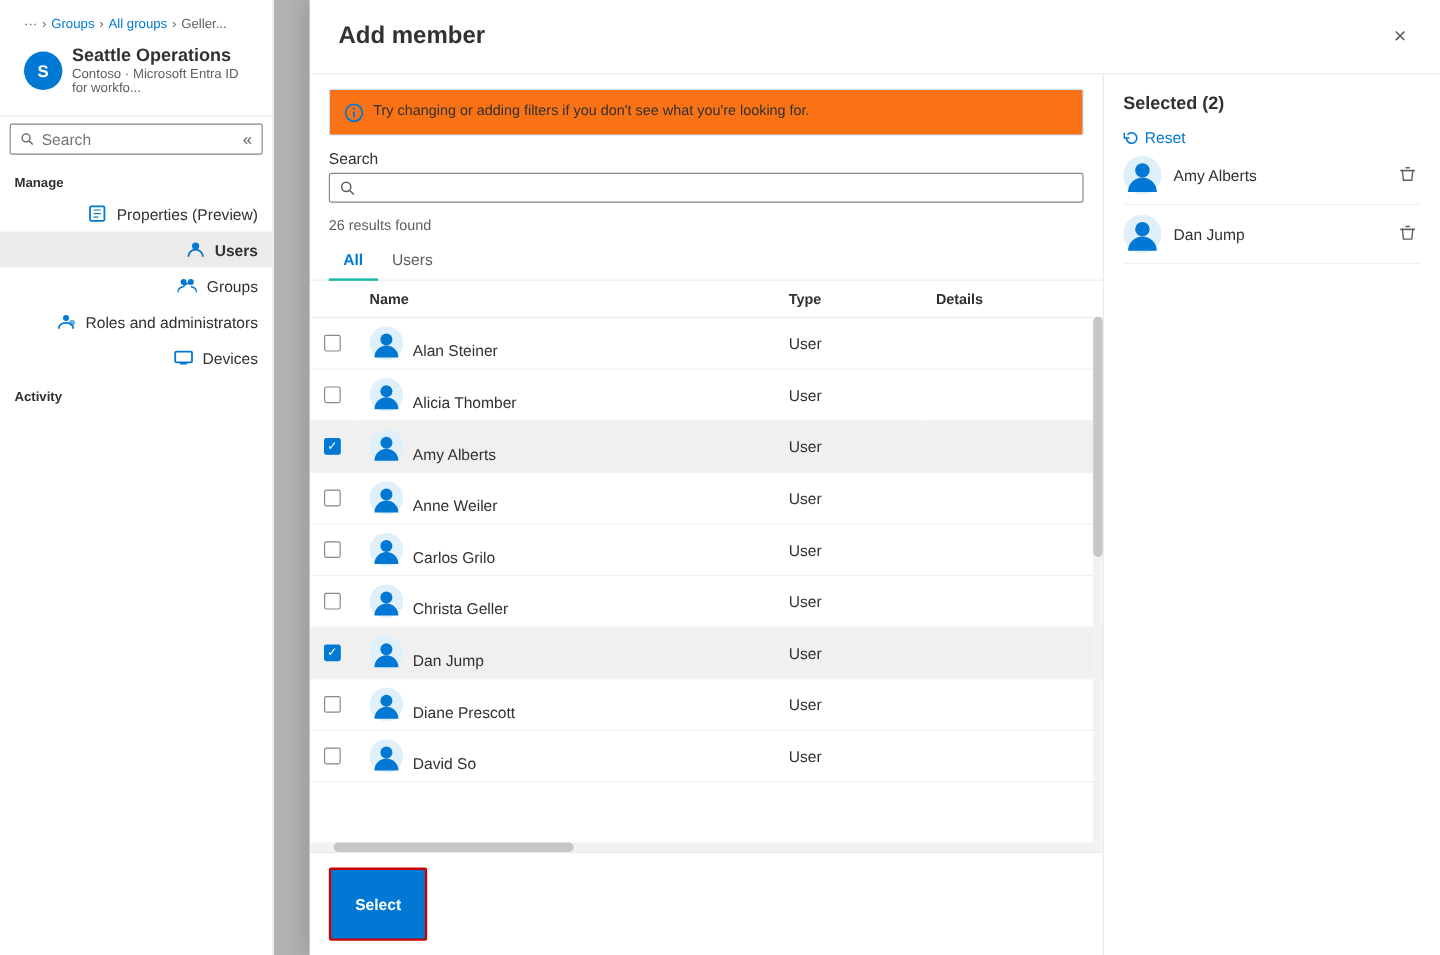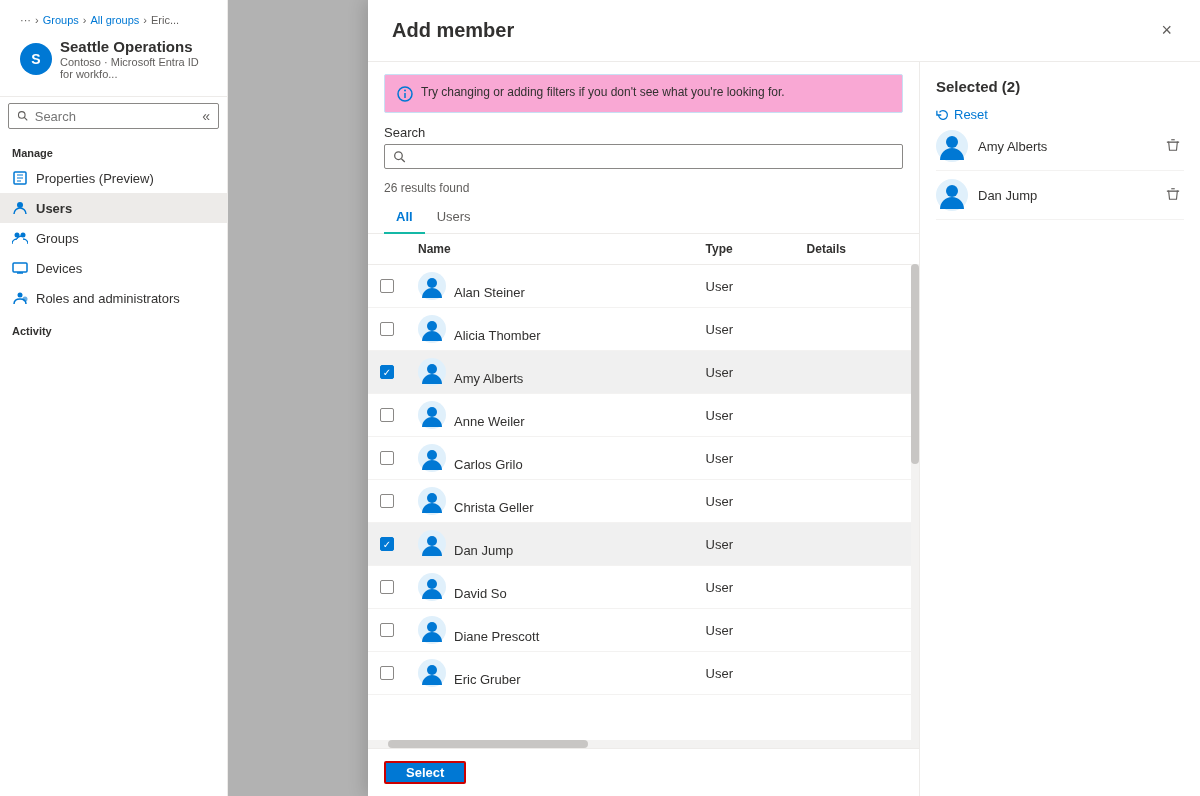--- a/index.html
+++ b/index.html
@@ -11,38 +11,38 @@
     .breadcrumb-row { display: flex; align-items: center; gap: 4px; font-size: 11px; color: #0078d4; padding: 6px 0 4px 8px; }
     .breadcrumb-row span { color: #605e5c; }
     .org-title { display: flex; align-items: center; gap: 8px; padding: 8px; }
     .org-avatar { width: 32px; height: 32px; border-radius: 50%; background: #0078d4; display: flex; align-items: center; justify-content: center; color: #fff; font-size: 14px; font-weight: bold; flex-shrink: 0; }
     .org-name { font-size: 15px; font-weight: 600; color: #323130; line-height: 1.2; }
     .org-sub { font-size: 11px; color: #605e5c; }
     .search-box { margin: 6px 8px; display: flex; align-items: center; border: 1px solid #8a8886; border-radius: 2px; padding: 4px 8px; gap: 6px; background: #fff; }
     .search-box input { border: none; outline: none; font-size: 13px; color: #323130; width: 100%; background: transparent; }
     .collapse-btn { margin-left: auto; cursor: pointer; color: #605e5c; font-size: 14px; border: none; background: none; }
     .nav-section-label { font-size: 11px; font-weight: 600; color: #323130; padding: 12px 12px 4px 12px; text-transform: none; }
-    .nav-item { display: flex; align-items: center; gap: 8px; padding: 7px 12px; cursor: pointer; color: #323130; font-size: 13px; }
+    .nav-item { display: flex; align-items: center; gap: 8px; padding: 7px 12px; cursor: pointer; color: #323130; font-size: 13px; justify-content: flex-end; }
     .nav-item.active { background: #edebe9; font-weight: 600; }
     .nav-icon { width: 16px; height: 16px; flex-shrink: 0; }
 
     
     .main-content { flex: 1; background: #fff; position: relative; overflow: hidden; display: flex; flex-direction: column; }
 
     
     .modal-overlay { position: absolute; inset: 0; background: rgba(0,0,0,0.3); display: flex; align-items: stretch; justify-content: flex-end; z-index: 10; }
-    .modal-panel { background: #fff; width: 832px; height: 100%; display: flex; flex-direction: column; box-shadow: -4px 0 16px rgba(0,0,0,0.15); }
+    .modal-panel { background: #fff; width: 942px; height: 100%; display: flex; flex-direction: column; box-shadow: -4px 0 16px rgba(0,0,0,0.15); }
     .modal-header { display: flex; align-items: center; justify-content: space-between; padding: 16px 24px; border-bottom: 1px solid #edebe9; }
     .modal-title { font-size: 20px; font-weight: 600; color: #323130; }
     .modal-close { background: none; border: none; cursor: pointer; font-size: 18px; color: #605e5c; padding: 4px; }
     .modal-body { display: flex; flex: 1; overflow: hidden; }
 
     
     .modal-left { flex: 1; display: flex; flex-direction: column; border-right: 1px solid #edebe9; overflow: hidden; }
-    .info-banner { background: #f9a8d4; border: 1px solid #c7e0f4; margin: 12px 16px; padding: 10px 12px; display: flex; align-items: flex-start; gap: 8px; border-radius: 2px; font-size: 12px; color: #323130; }
+    .info-banner { background: #f97316; border: 1px solid #c7e0f4; margin: 12px 16px; padding: 10px 12px; display: flex; align-items: flex-start; gap: 8px; border-radius: 2px; font-size: 12px; color: #323130; }
     .search-section { padding: 0 16px 8px 16px; }
     .search-label { font-size: 13px; margin-bottom: 4px; }
     .search-input-row { display: flex; align-items: center; border: 1px solid #8a8886; border-radius: 2px; padding: 4px 8px; gap: 6px; background: #fff; }
     .search-input-row input { border: none; outline: none; font-size: 13px; width: 100%; background: transparent; }
     .results-count { font-size: 12px; color: #605e5c; padding: 4px 16px 6px 16px; }
     .tabs-row { display: flex; align-items: center; gap: 0; padding: 0 16px; border-bottom: 1px solid #edebe9; }
     .tab { padding: 8px 12px; cursor: pointer; font-size: 13px; color: #605e5c; border-bottom: 2px solid transparent; margin-bottom: -1px; }
     .tab.active { color: #0078d4; border-bottom: 2px solid #14b8a6; font-weight: 600; }
     .table-container { flex: 1; overflow-y: auto; position: relative; }
     .table { width: 100%; border-collapse: collapse; }
@@ -51,21 +51,21 @@
     .table tr.selected-row { background: #f0f0f0; }
     .checkbox-cell { width: 32px; }
     .user-cell { display: flex; align-items: flex-end; gap: 8px; }
     .cb { width: 14px; height: 14px; border: 1px solid #8a8886; border-radius: 2px; display: flex; align-items: center; justify-content: center; cursor: pointer; flex-shrink: 0; }
     .cb.checked { background: #0078d4; border-color: #0078d4; color: #fff; font-size: 10px; }
     .scrollbar-track { position: absolute; right: 0; top: 0; bottom: 0; width: 8px; background: #f3f2f1; }
     .scrollbar-thumb { position: absolute; top: 30px; right: 0; width: 8px; height: 200px; background: #c8c6c4; border-radius: 4px; }
     .horiz-scrollbar { height: 8px; background: #f3f2f1; display: flex; align-items: center; }
     .horiz-thumb { height: 8px; background: #c8c6c4; border-radius: 4px; width: 200px; margin-left: 20px; }
     .modal-footer { padding: 12px 16px; border-top: 1px solid #edebe9; }
-    .select-btn { background: #0078d4; color: #fff; border: 2px solid #cc0000; border-radius: 2px; padding: 2px 20px; font-size: 13px; font-weight: 600; cursor: pointer; }
+    .select-btn { background: #0078d4; color: #fff; border: 2px solid #cc0000; border-radius: 2px; padding: 21px 20px; font-size: 13px; font-weight: 600; cursor: pointer; }
 
     
     .modal-right { width: 280px; display: flex; flex-direction: column; padding: 16px; }
     .selected-header { display: flex; align-items: center; justify-content: space-between; margin-bottom: 12px; }
     .selected-title { font-size: 15px; font-weight: 600; }
     .reset-btn { display: flex; align-items: center; gap: 4px; color: #0078d4; cursor: pointer; font-size: 13px; background: none; border: none; }
     .selected-item { display: flex; align-items: center; gap: 10px; padding: 8px 0; border-bottom: 1px solid #f3f2f1; }
     .selected-item-name { flex: 1; font-size: 13px; }
     .delete-btn { background: none; border: none; cursor: pointer; color: #605e5c; font-size: 14px; padding: 2px 4px; }
   </style>
@@ -74,21 +74,21 @@
 
 <div class="sidebar">
   <div class="sidebar-header">
     <div class="breadcrumb-row">
       <span style="color:#605e5c;">···</span>
       <span style="color:#605e5c;">›</span>
       <span style="color:#0078d4;">Groups</span>
       <span style="color:#605e5c;">›</span>
       <span style="color:#0078d4;">All groups</span>
       <span style="color:#605e5c;">›</span>
-      <span style="color:#605e5c;">Eric...</span>
+      <span style="color:#605e5c;">Geller...</span>
     </div>
     <div class="org-title">
       <div class="org-avatar">
         <span>S</span>
       </div>
       <div>
         <div class="org-name">Seattle Operations</div>
         <div class="org-sub">Contoso · Microsoft Entra ID for workfo...</div>
       </div>
     </div>
@@ -124,33 +124,33 @@
         <circle cx="11" cy="5" r="2.5" fill="#0078d4"></circle>
         <path d="M0 14c0-2.8 2.2-5 5-5" fill="none" stroke="#0078d4" stroke-width="1.3"></path>
         <path d="M11 9c2.8 0 5 2.2 5 5" fill="none" stroke="#0078d4" stroke-width="1.3"></path>
         <path d="M5 9c0-1.7 2.7-3 5-3" fill="none" stroke="#0078d4" stroke-width="1.3"></path>
         <path d="M11 9c0 2.8-2.7 5-6 5" fill="none" stroke="#0078d4" stroke-width="0"></path>
       </svg>
     <span>Groups</span>
   </div>
   <div class="nav-item">
     <svg class="nav-icon" viewBox="0 0 16 16">
+        <circle cx="8" cy="5" r="2.5" fill="#0078d4"></circle>
+        <path d="M2 14c0-2.8 2.2-5 6-5s6 2.2 6 5" fill="none" stroke="#0078d4" stroke-width="1.5"></path>
+        <circle cx="13" cy="9" r="2.5" fill="#0078d4" opacity="0.6"></circle>
+      </svg>
+    <span>Roles and administrators</span>
+  </div>
+  <div class="nav-item">
+    <svg class="nav-icon" viewBox="0 0 16 16">
         <rect x="1" y="3" width="14" height="9" rx="1" fill="none" stroke="#0078d4" stroke-width="1.5"></rect>
         <line x1="5" y1="13" x2="11" y2="13" stroke="#0078d4" stroke-width="1.5"></line>
         <line x1="8" y1="12" x2="8" y2="13" stroke="#0078d4" stroke-width="1.5"></line>
       </svg>
     <span>Devices</span>
-  </div>
-  <div class="nav-item">
-    <svg class="nav-icon" viewBox="0 0 16 16">
-        <circle cx="8" cy="5" r="2.5" fill="#0078d4"></circle>
-        <path d="M2 14c0-2.8 2.2-5 6-5s6 2.2 6 5" fill="none" stroke="#0078d4" stroke-width="1.5"></path>
-        <circle cx="13" cy="9" r="2.5" fill="#0078d4" opacity="0.6"></circle>
-      </svg>
-    <span>Roles and administrators</span>
   </div>
   <div class="nav-section-label">Activity</div>
 </div>
 
 <div class="main-content">
 
   <div class="modal-overlay">
     <div class="modal-panel">
 
       <div class="modal-header">
@@ -318,55 +318,38 @@
     <td class="checkbox-cell">
       <div class="cb "></div>
     </td>
     <td>
       <div class="user-cell">
         <svg width="28" height="28" viewBox="0 0 28 28">
           <circle cx="14" cy="14" r="14" fill="#e0f0fb"></circle>
           <circle cx="14" cy="11" r="5" fill="#0078d4"></circle>
           <path d="M4 26c0-5.5 4.5-10 10-10s10 4.5 10 10" fill="#0078d4"></path>
         </svg>
+        <span>Diane Prescott</span>
+      </div>
+    </td>
+    <td>User</td>
+    <td></td>
+  </tr>
+                  <tr>
+    <td class="checkbox-cell">
+      <div class="cb "></div>
+    </td>
+    <td>
+      <div class="user-cell">
+        <svg width="28" height="28" viewBox="0 0 28 28">
+          <circle cx="14" cy="14" r="14" fill="#e0f0fb"></circle>
+          <circle cx="14" cy="11" r="5" fill="#0078d4"></circle>
+          <path d="M4 26c0-5.5 4.5-10 10-10s10 4.5 10 10" fill="#0078d4"></path>
+        </svg>
         <span>David So</span>
-      </div>
-    </td>
-    <td>User</td>
-    <td></td>
-  </tr>
-                  <tr>
-    <td class="checkbox-cell">
-      <div class="cb "></div>
-    </td>
-    <td>
-      <div class="user-cell">
-        <svg width="28" height="28" viewBox="0 0 28 28">
-          <circle cx="14" cy="14" r="14" fill="#e0f0fb"></circle>
-          <circle cx="14" cy="11" r="5" fill="#0078d4"></circle>
-          <path d="M4 26c0-5.5 4.5-10 10-10s10 4.5 10 10" fill="#0078d4"></path>
-        </svg>
-        <span>Diane Prescott</span>
-      </div>
-    </td>
-    <td>User</td>
-    <td></td>
-  </tr>
-                  <tr>
-    <td class="checkbox-cell">
-      <div class="cb "></div>
-    </td>
-    <td>
-      <div class="user-cell">
-        <svg width="28" height="28" viewBox="0 0 28 28">
-          <circle cx="14" cy="14" r="14" fill="#e0f0fb"></circle>
-          <circle cx="14" cy="11" r="5" fill="#0078d4"></circle>
-          <path d="M4 26c0-5.5 4.5-10 10-10s10 4.5 10 10" fill="#0078d4"></path>
-        </svg>
-        <span>Eric Gruber</span>
       </div>
     </td>
     <td>User</td>
     <td></td>
   </tr>
                 </tbody>
             </table>
             <div class="scrollbar-track">
               <div class="scrollbar-thumb"></div>
             </div>

